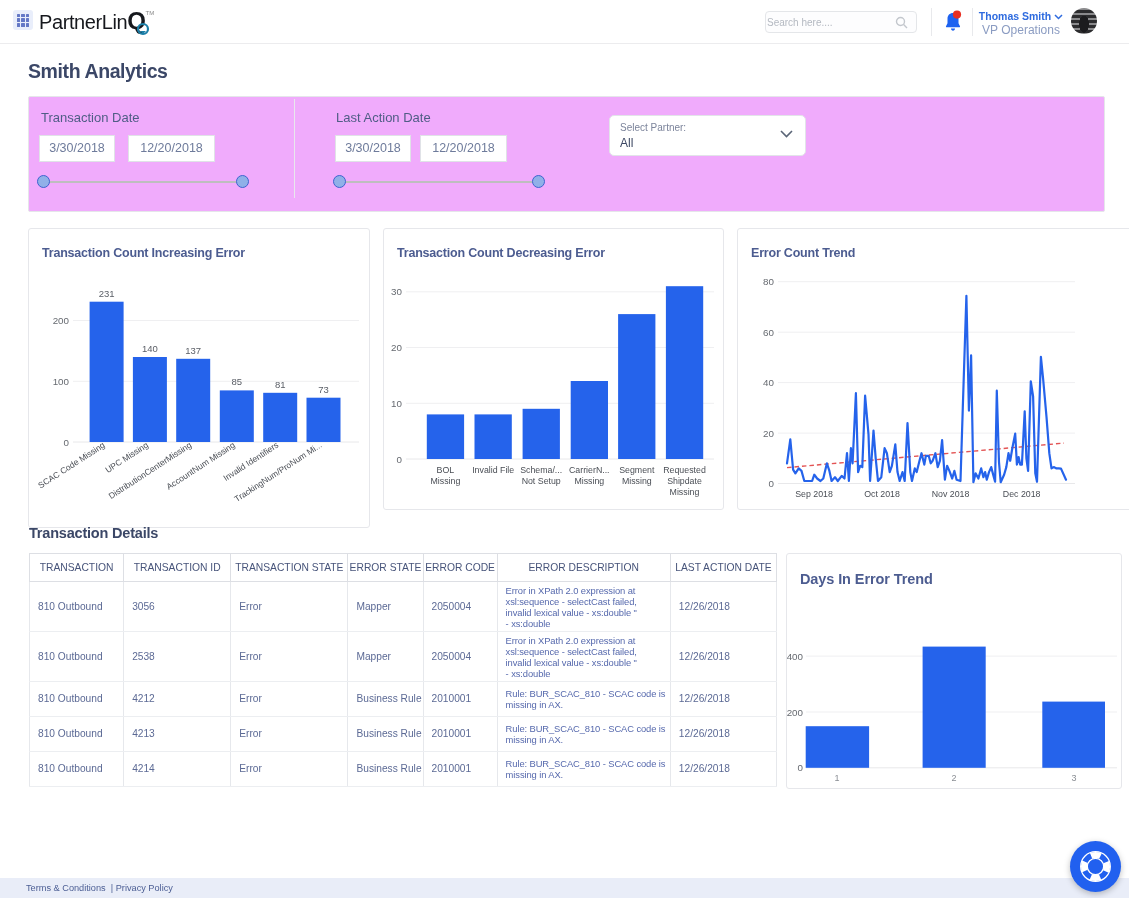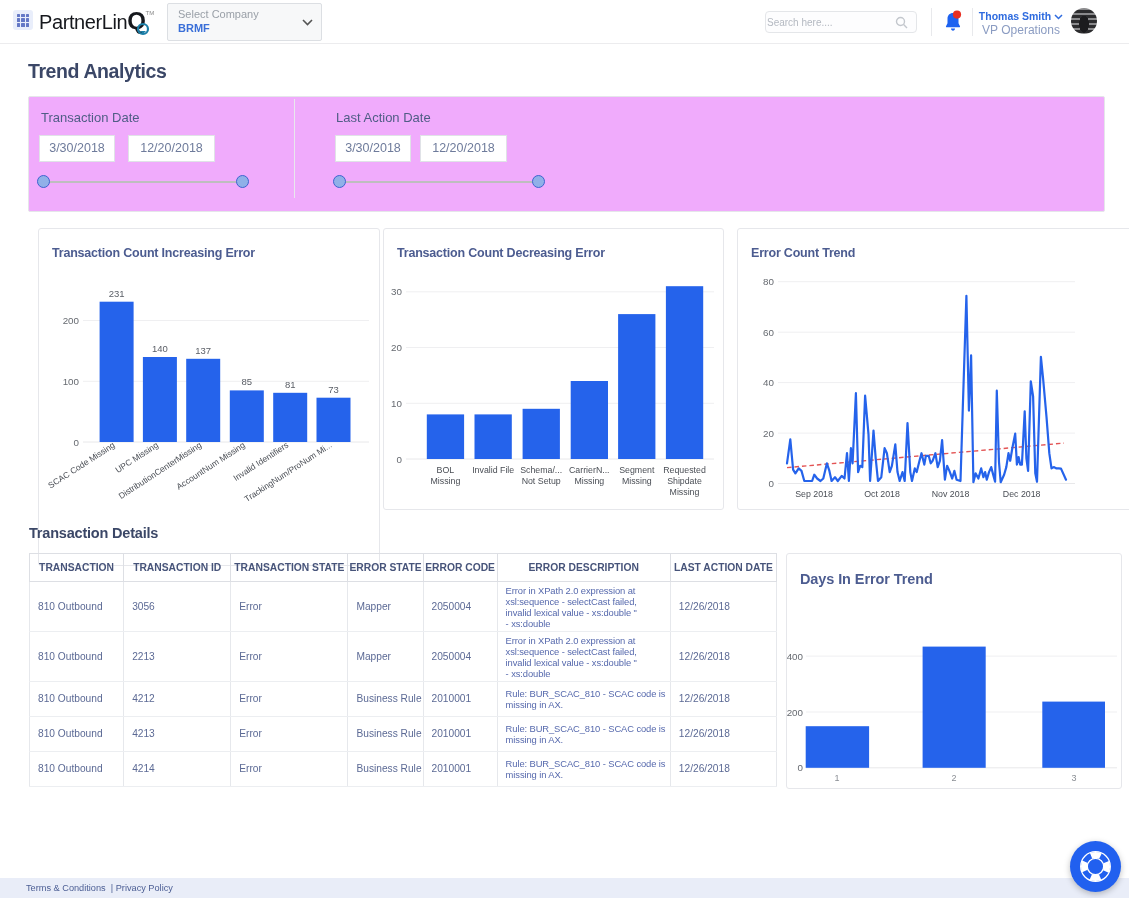--- a/index.html
+++ b/index.html
@@ -46,21 +46,21 @@
 .selpart svg { position:absolute; right:12px; top:14px; }
 
 
 .card { position:absolute; background:#fff; border:1px solid #e6e7eb; border-radius:3px; }
 .ctitle { position:absolute; left:13px; top:17px; font-size:12.5px; font-weight:bold; color:#4c5c90; letter-spacing:-0.2px; white-space:nowrap; }
 .ctitle2 { position:absolute; left:13px; top:17px; font-size:14.5px; font-weight:bold; color:#4c5c90; letter-spacing:-0.1px; }
 
 
 .ttitle { position:absolute; left:29px; top:525px; font-size:14.5px; font-weight:bold; color:#3b4767; letter-spacing:-0.2px; }
 .ttable { position:absolute; left:29px; top:553px; width:748px; border-collapse:collapse; font-size:11px; table-layout:fixed; }
-.ttable th { border:1px solid #dddfe4; color:#47547a; font-weight:bold; text-align:center; padding:8px 1px 8px 1px; font-size:10.3px; letter-spacing:0px; white-space:nowrap; overflow:hidden; }
+.ttable th { border:1px solid #dddfe4; color:#47547a; font-weight:normal; text-align:center; padding:8px 1px 8px 1px; font-size:10.3px; letter-spacing:0px; white-space:nowrap; overflow:hidden; }
 .ttable td { border-right:1px solid #e6e8ec; border-bottom:1px solid #eceef1; color:#5c6a95; padding:2px 4px 2px 8px; vertical-align:middle; line-height:1.15; font-size:10.2px; white-space:nowrap; overflow:hidden; }
 .ttable td:first-child { border-left:1px solid #e6e8ec; }
 .ttable .desc { color:#5669ad; font-size:9.4px; letter-spacing:-0.1px; padding-right:2px; line-height:11px; white-space:normal; }
 
 
 .footer { position:absolute; left:0; top:878px; width:1129px; height:20px; background:#e9edf8; }
 .footer .l { position:absolute; left:26px; top:5px; font-size:9.2px; color:#4c5e94; }
 .footer .c { position:absolute; left:0; width:100%; text-align:center; top:5px; font-size:9.8px; color:#5a6b9d; }
 .helpbtn { position:absolute; left:1070px; top:841px; width:51px; height:51px; border-radius:50%; background:#2160ef; box-shadow:0 2px 6px rgba(0,0,0,0.25); }
 
@@ -79,27 +79,20 @@
       <span></span>
       <span></span>
       <span></span>
       <span></span>
     </div>
   <div class="logo">PartnerLin<span class="q">Q</span><span class="tm">TM</span></div>
   <svg class="qmark" viewBox="0 0 14 14">
       <circle cx="7" cy="7" r="5" fill="none" stroke="#1c7fa8" stroke-width="2.2"></circle>
       <path d="M4 9 L10 9 L7 12 Z" fill="#1c7fa8"></path>
     </svg>
-  <div class="selco">
-    <div class="lab">Select Company</div>
-    <div class="val">BRMF</div>
-    <svg width="11" height="7" viewBox="0 0 11 7">
-        <path d="M1 1 L5.5 5.5 L10 1" fill="none" stroke="#555" stroke-width="1.6"></path>
-      </svg>
-  </div>
   <div class="search">
     <div class="ph">Search here....</div>
     <svg width="13" height="13" viewBox="0 0 13 13">
         <circle cx="5.5" cy="5.5" r="4" fill="none" stroke="#c3c7cd" stroke-width="1.4"></circle>
         <line x1="8.6" y1="8.6" x2="12" y2="12" stroke="#c3c7cd" stroke-width="1.4"></line>
       </svg>
   </div>
   <div class="hdiv" style="left:931px;"></div>
   <svg class="bell" viewBox="0 0 24 24">
     <path d="M12 3 C8.7 3 6.5 5.4 6.5 8.8 L6.5 13.2 L5 16.2 C4.8 16.7 5.1 17.2 5.7 17.2 L18.3 17.2 C18.9 17.2 19.2 16.7 19 16.2 L17.5 13.2 L17.5 8.8 C17.5 5.4 15.3 3 12 3 Z" fill="#1d62f0"></path>
@@ -109,39 +102,46 @@
   <div class="hdiv" style="left:972px;"></div>
   <div class="usr">
     <div class="nm">Thomas Smith <svg width="9" height="6" viewBox="0 0 9 6">
           <path d="M1 1 L4.5 4.5 L8 1" fill="none" stroke="#2e6bdf" stroke-width="1.5"></path>
         </svg></div>
     <div class="rl">VP Operations</div>
   </div>
   <div class="avatar"></div>
 </div>
 
-<div class="pgtitle">Trend Analytics</div>
+<div class="pgtitle">Smith Analytics</div>
 
 <div class="fcard">
   <div class="flab" style="left:12px; top:13px;">Transaction Date</div>
   <div class="finput" style="left:10px; top:38px;">3/30/2018</div>
   <div class="finput" style="left:99px; top:38px; width:87px;">12/20/2018</div>
   <div class="ftrack" style="left:14px; top:84px; width:200px;"></div>
   <div class="fhandle" style="left:8px; top:78px;"></div>
   <div class="fhandle" style="left:207px; top:78px;"></div>
   <div class="fdiv" style="left:265px; top:2px; height:99px;"></div>
   <div class="flab" style="left:307px; top:13px;">Last Action Date</div>
   <div class="finput" style="left:306px; top:38px;">3/30/2018</div>
   <div class="finput" style="left:391px; top:38px; width:87px;">12/20/2018</div>
   <div class="ftrack" style="left:310px; top:84px; width:200px;"></div>
   <div class="fhandle" style="left:304px; top:78px;"></div>
   <div class="fhandle" style="left:503px; top:78px;"></div>
-</div>
-
-<div class="card" style="left:38px; top:228px; width:342px; height:338px;">
+  <div class="selpart">
+    <div class="lab">Select Partner:</div>
+    <div class="val">All</div>
+    <svg width="13" height="8" viewBox="0 0 13 8">
+        <path d="M1 1 L6.5 6.5 L12 1" fill="none" stroke="#5a6577" stroke-width="1.6"></path>
+      </svg>
+  </div>
+</div>
+
+<div class="card" style="left:28px; top:228px; width:342px; height:300px;">
   <div class="ctitle">Transaction Count Increasing Error</div>
   <svg width="340" height="280" viewBox="0 0 340 280" style="position:absolute;left:0;top:0;overflow:visible;">
   <g id="c1">
 <line x1="44" y1="213.0" x2="330" y2="213.0" stroke="#e8e8ea" stroke-width="1"></line>
 <text x="40" y="216.5" text-anchor="end" font-size="9.8" fill="#666a70">0</text>
 <line x1="44" y1="152.3" x2="330" y2="152.3" stroke="#efeff1" stroke-width="1"></line>
 <text x="40" y="155.8" text-anchor="end" font-size="9.8" fill="#666a70">100</text>
 <line x1="44" y1="91.5" x2="330" y2="91.5" stroke="#efeff1" stroke-width="1"></line>
 <text x="40" y="95.0" text-anchor="end" font-size="9.8" fill="#666a70">200</text>
 <rect x="60.6" y="72.7" width="34" height="140.3" fill="#2563eb"></rect>
@@ -250,21 +250,21 @@
         <td>810 Outbound</td>
         <td>3056</td>
         <td>Error</td>
         <td>Mapper</td>
         <td>2050004</td>
         <td class="desc">Error in XPath 2.0 expression at<br>xsl:sequence - selectCast failed,<br>invalid lexical value - xs:double "<br>- xs:double</td>
         <td>12/26/2018</td>
       </tr>
 <tr style="height:50px;">
         <td>810 Outbound</td>
-        <td>2213</td>
+        <td>2538</td>
         <td>Error</td>
         <td>Mapper</td>
         <td>2050004</td>
         <td class="desc">Error in XPath 2.0 expression at<br>xsl:sequence - selectCast failed,<br>invalid lexical value - xs:double "<br>- xs:double</td>
         <td>12/26/2018</td>
       </tr>
 <tr style="height:35px;">
         <td>810 Outbound</td>
         <td>4212</td>
         <td>Error</td>

